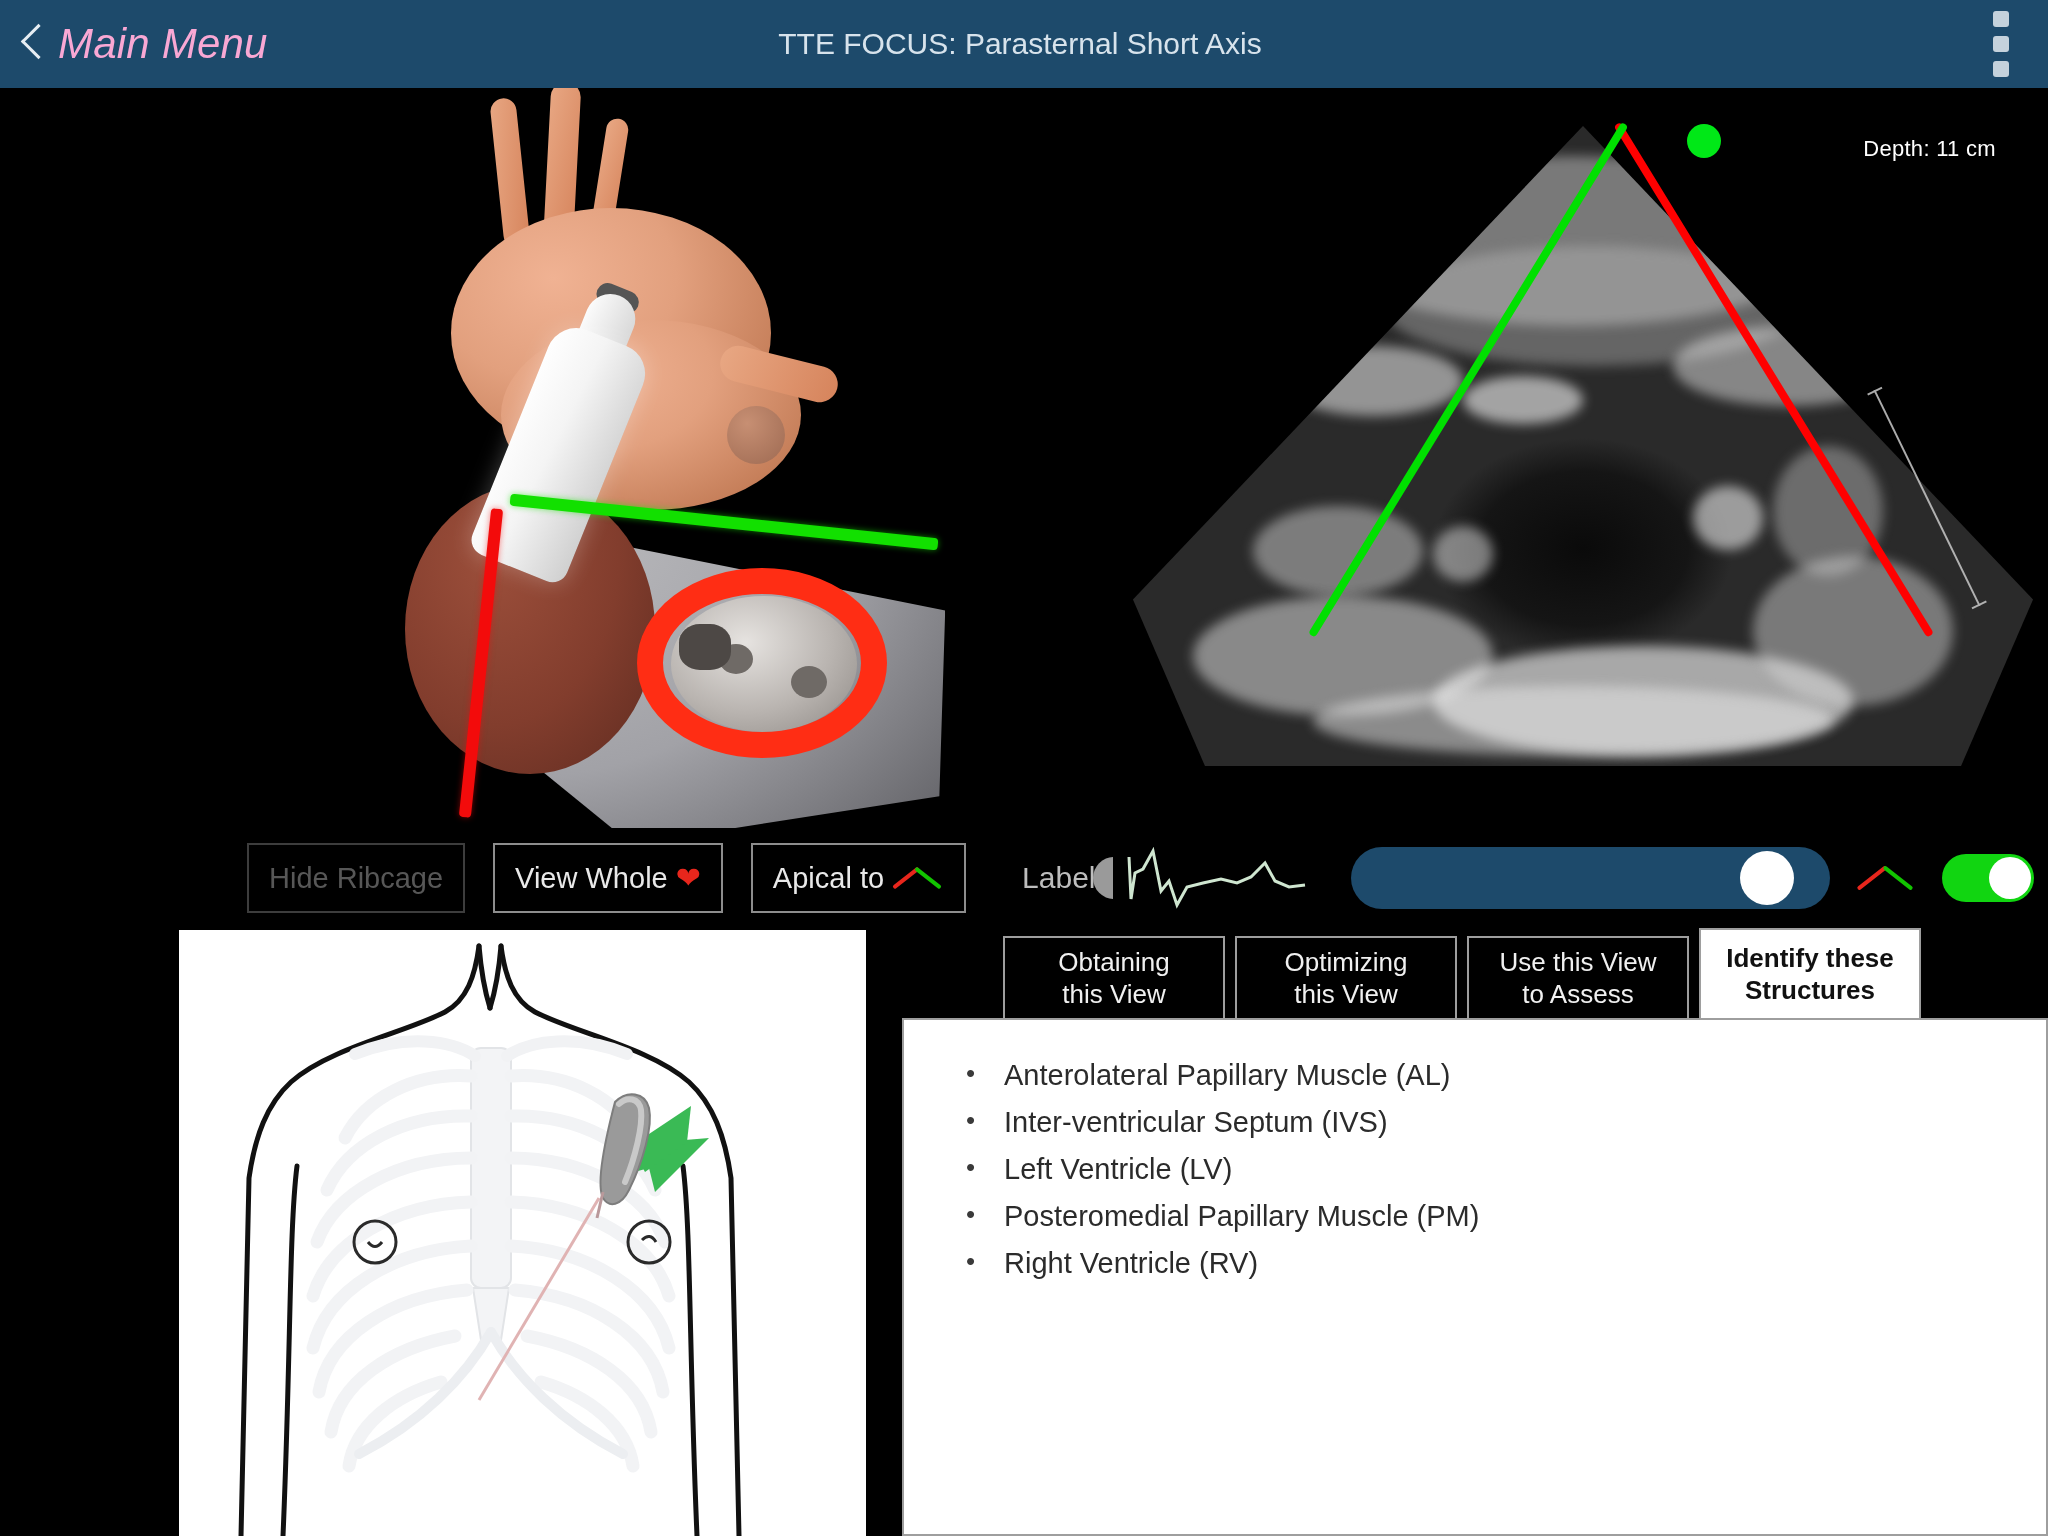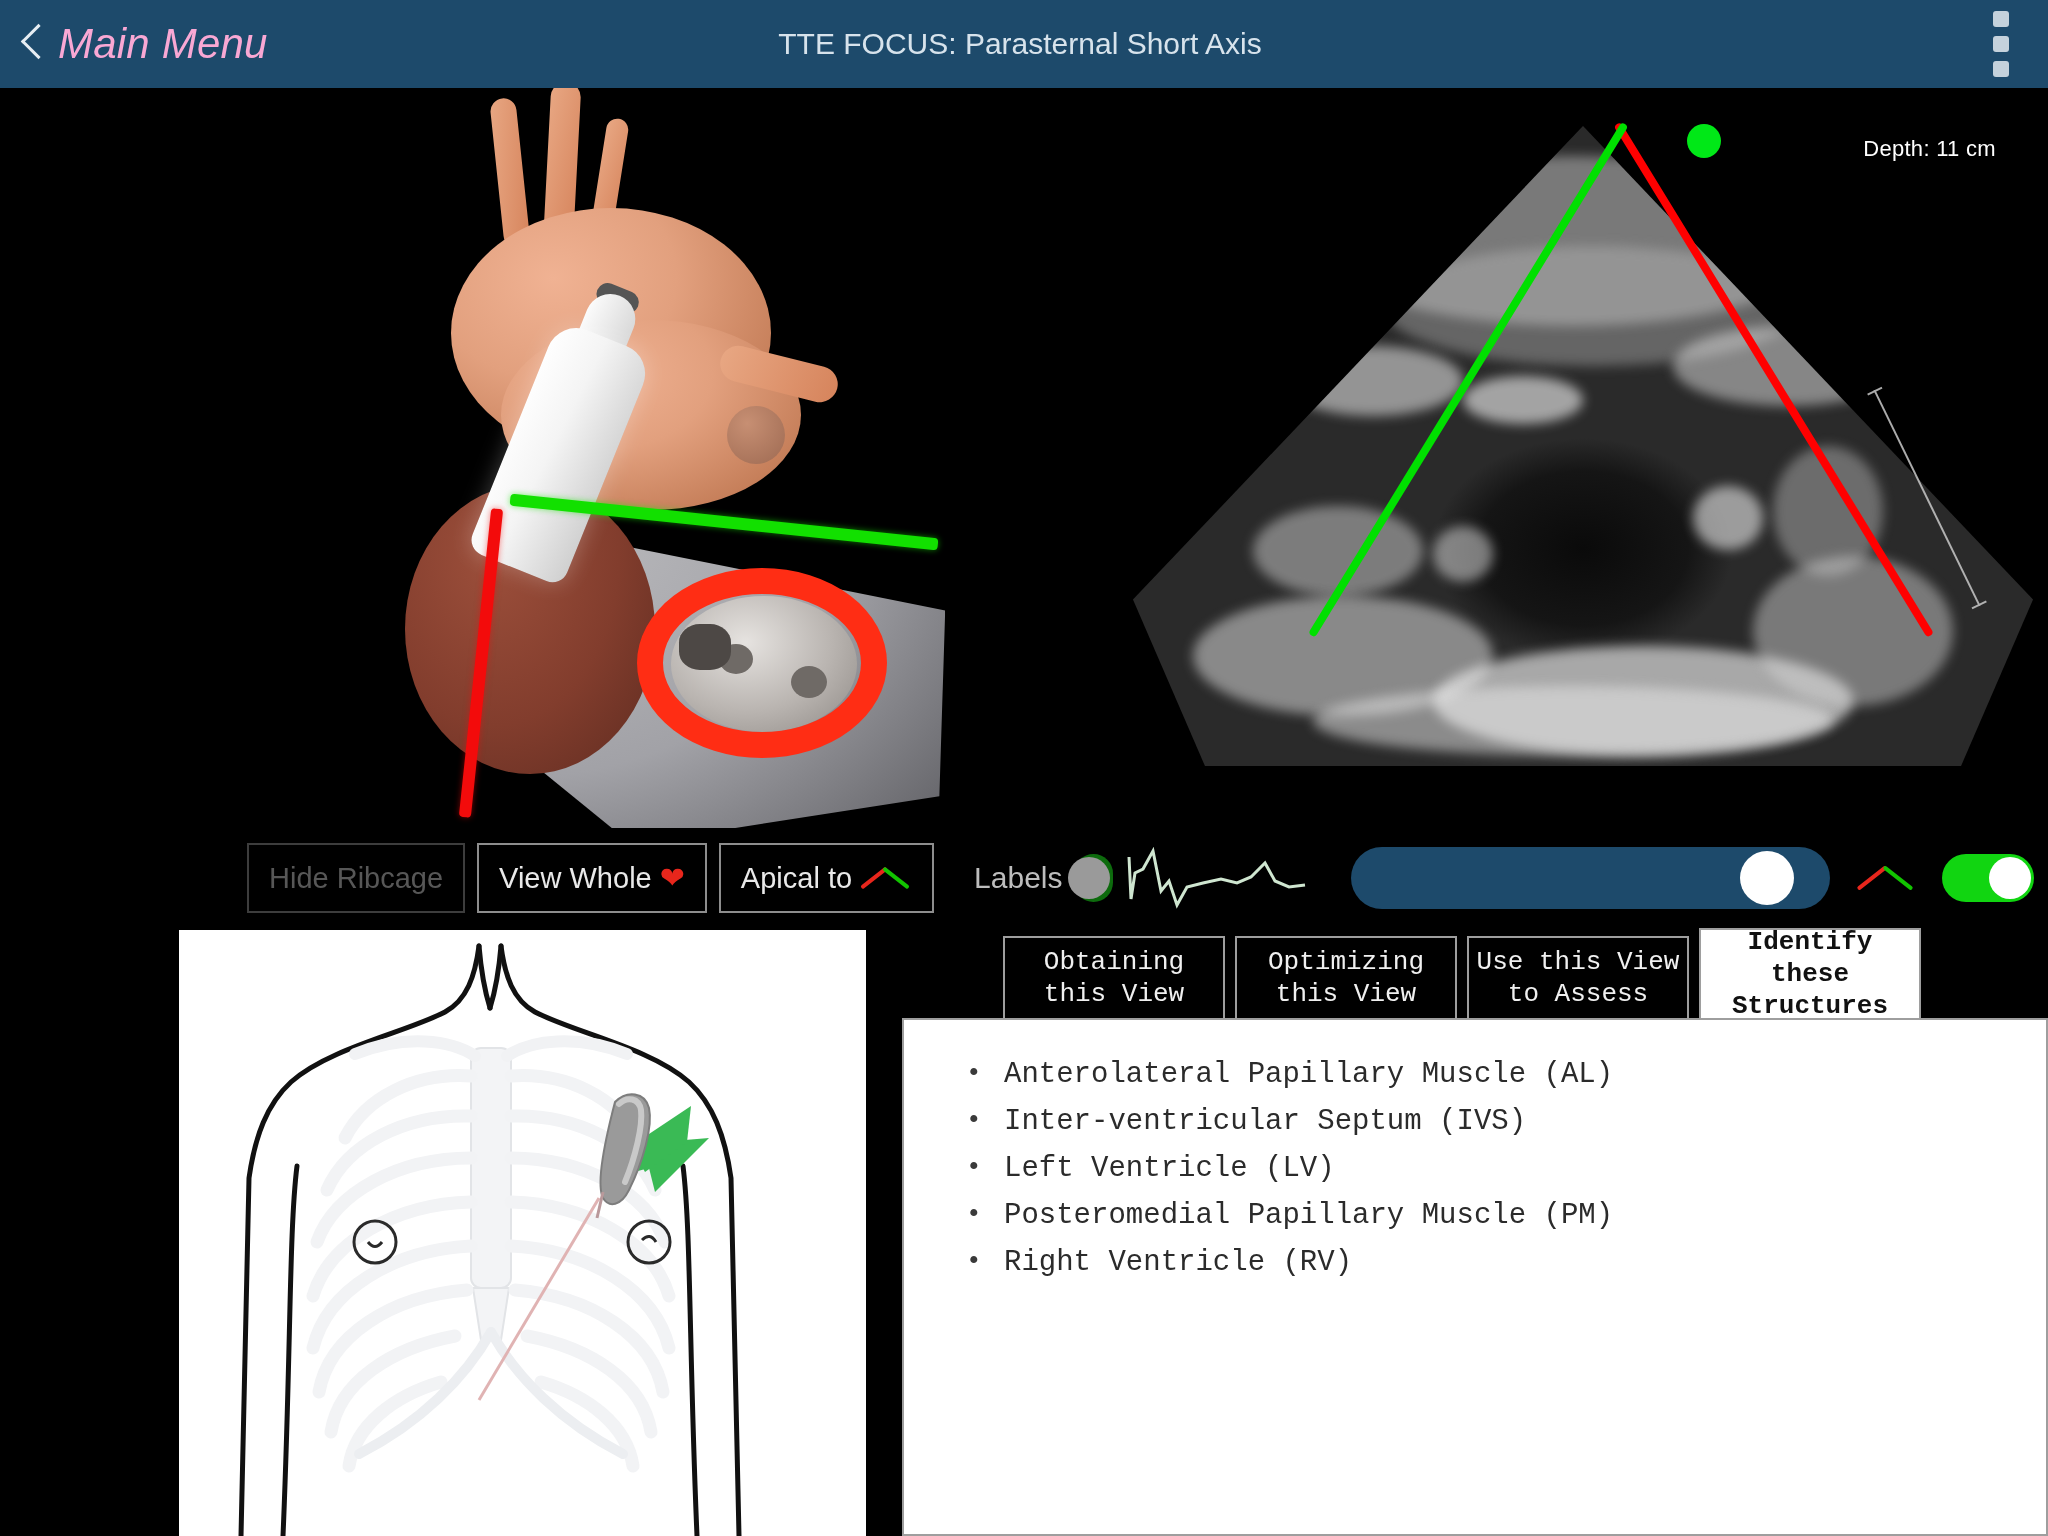--- a/index.html
+++ b/index.html
@@ -120,21 +120,21 @@
     position: absolute; left: 492px; top: 508px; width: 186px; height: 136px;
     background: radial-gradient(ellipse at 40% 34%, #e6e3e0 0%, #b9b4b0 55%, #8d8884 100%);
     border-radius: 50%;
   }
   .pap { position: absolute; background: #6f6a66; border-radius: 50%; }
   .valvedark { position: absolute; background: #4d4845; border-radius: 40%; }
 
   
   #heart-controls {
     position: absolute; left: 0; bottom: 0; width: 934px; height: 100px;
-    background: #000; display: flex; align-items: center; padding-left: 68px; gap: 12px;
+    background: #000; display: flex; align-items: center; padding-left: 68px; gap: 28px;
   }
   .ctl-btn {
     height: 70px; padding: 0 20px; background: #000;
     border: 2px solid #8d8d8d; color: #e9e9e9; font-size: 29px;
     display: flex; align-items: center; justify-content: center; gap: 8px;
     cursor: pointer; white-space: nowrap;
   }
   .ctl-btn.disabled { border-color: #3d3d3d; color: #575757; }
   .heart-glyph { color: #e8261c; font-size: 30px; line-height: 1; }
   .chevron-rg { position: relative; width: 52px; height: 30px; }
@@ -209,21 +209,20 @@
   #torso-panel {
     position: absolute; left: 179px; top: 930px; width: 687px; height: 606px;
     background: #ffffff; overflow: hidden;
   }
   #torso-svg { position: absolute; left: 0; top: 0; width: 687px; height: 606px; }
 
   
   #info-panel {
     position: absolute; left: 866px; top: 930px; width: 1071px; height: 606px;
     background: #000;
-    font-family: Liberation Mono, monospace;
   }
   #tabs {
     position: absolute; left: 137px; top: 0px; height: 90px;
     display: flex; align-items: flex-end; gap: 10px;
   }
   .tab {
     width: 222px; height: 84px; background: #000;
     border: 2px solid #9e9e9e; border-bottom: none;
     color: #f0f0f0; font-size: 26px; line-height: 1.22;
     display: flex; align-items: center; justify-content: center; text-align: center;

